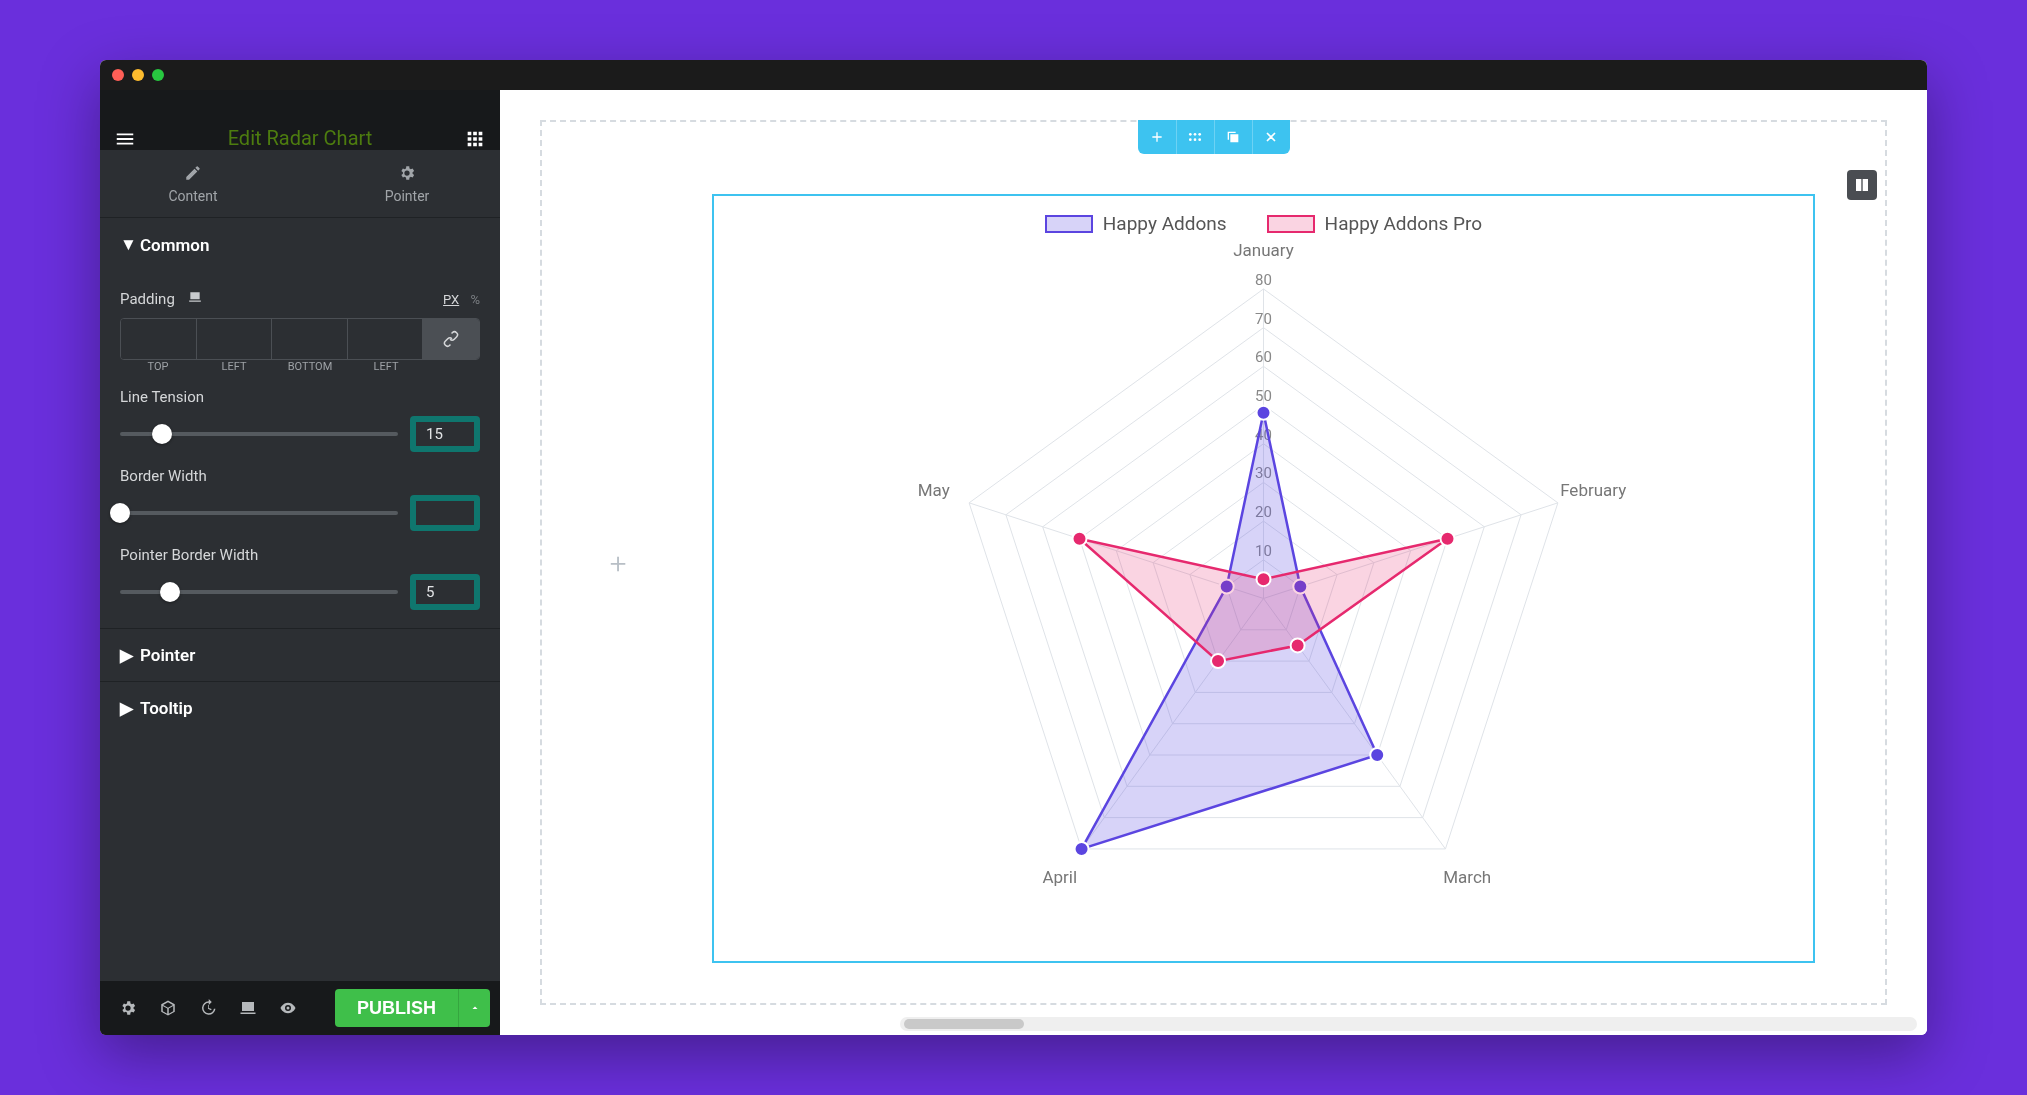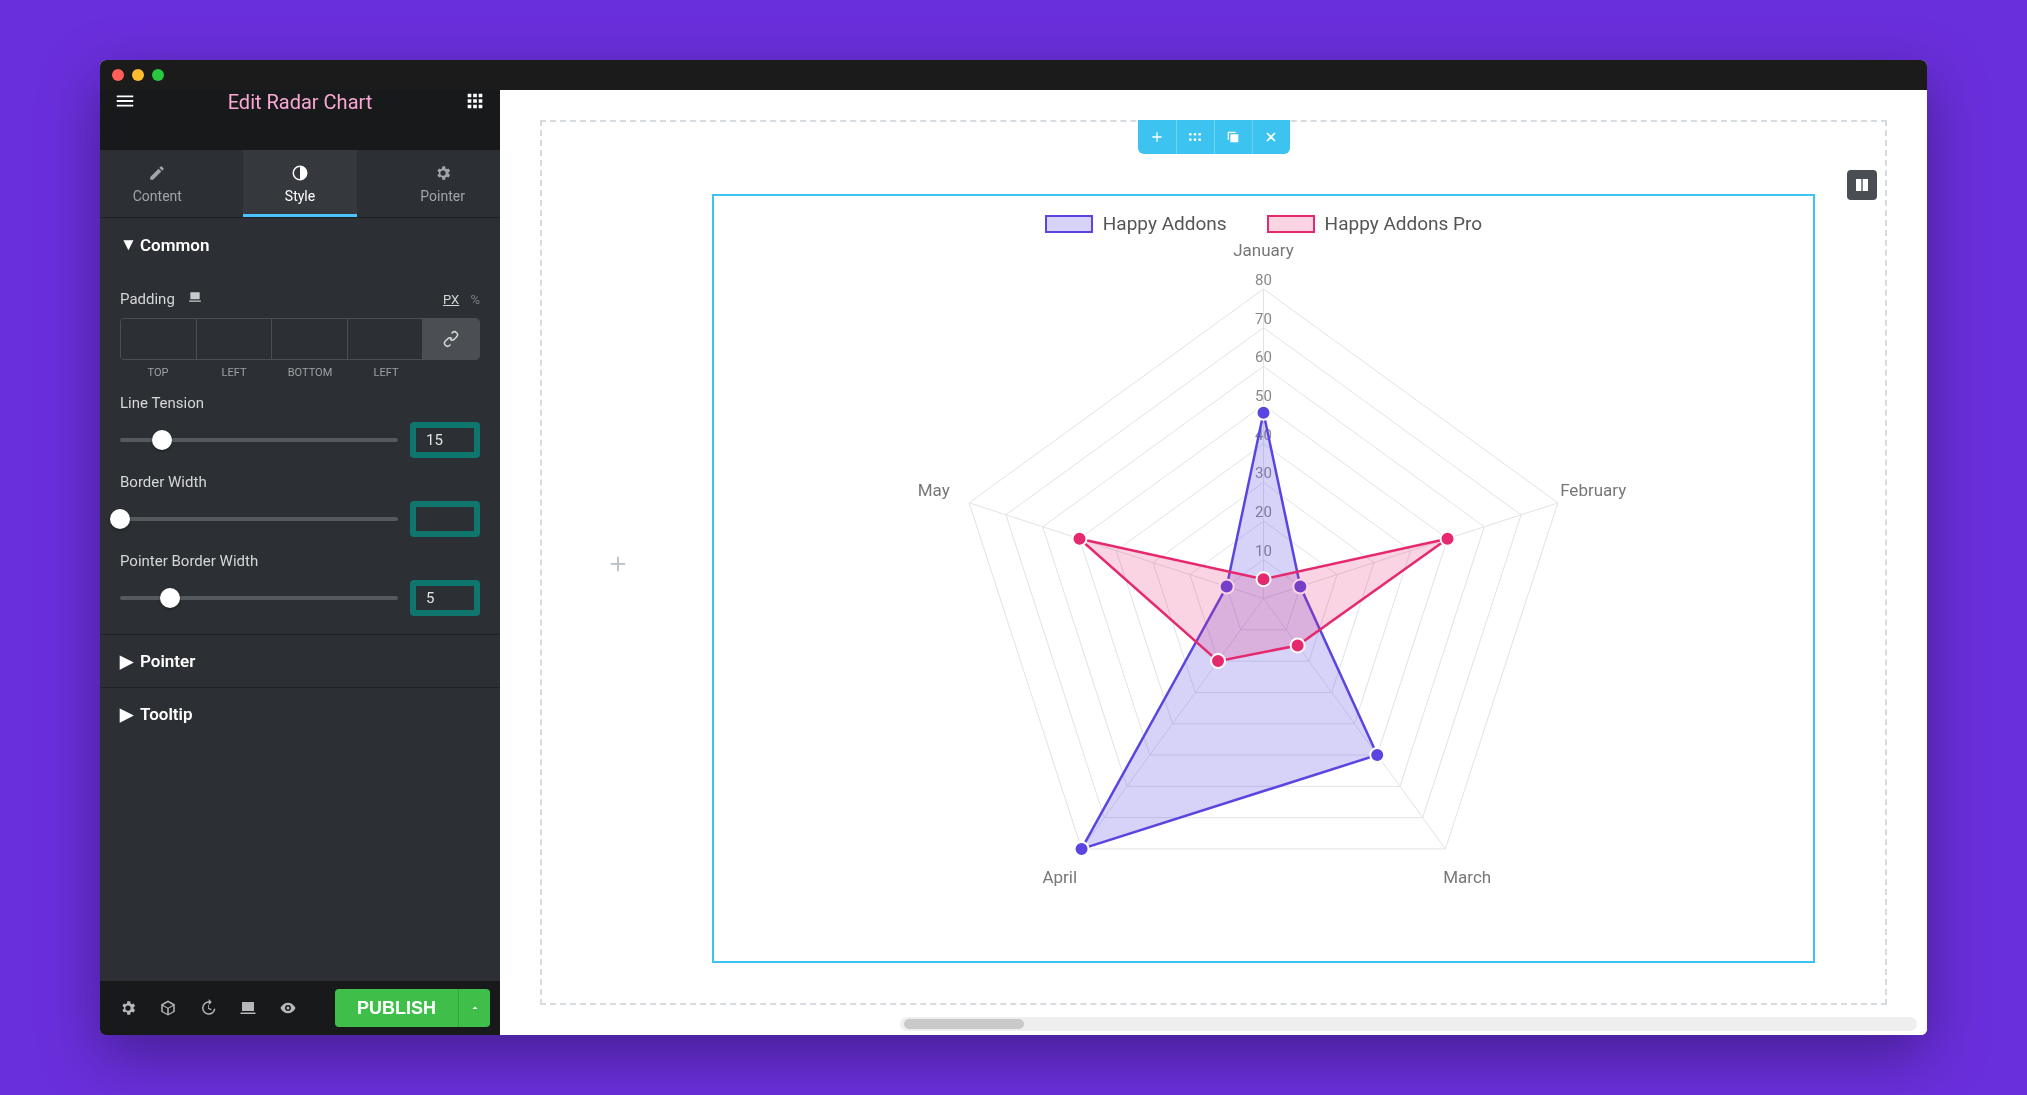--- a/index.html
+++ b/index.html
@@ -37,24 +37,24 @@
     background:#2c2f33;
     display:flex;
     flex-direction:column;
     color:#c8cbce;
     position:relative;
   }
   .panel-header {
     background:#17191b;
     height:60px;
     display:flex;
-    align-items:flex-start;
+    align-items:flex-end;
     justify-content:space-between;
     padding:0 14px;
-    color:#f9a8d4;
+    color:#4d7c0f;
     gap:20px;
   }
   .hamburger, .grid-icon {
     width:22px; height:22px;
     display:flex; align-items:center; justify-content:center;
     cursor:pointer;
   }
   .hamburger svg, .grid-icon svg { fill:#fff; }
   .panel-title { font-size:20px; font-weight:400; }
   .tabs { display:flex; background:#2c2f33;gap:28px; }
@@ -94,21 +94,21 @@
   }
   .padding-grid .cell {
     flex:1; border-right:1px solid #4b4f54; background:#2c2f33;
   }
   .padding-grid .cell:last-child{border-right:none;}
   .padding-grid .link-cell {
     width:56px; flex:none; background:#4b4f54;
     display:flex;align-items:center;justify-content:center;
   }
   .padding-labels {
-    display:flex; font-size:11px; color:#9ea2a6; margin-top:6px;
+    display:flex; font-size:11px; color:#9ea2a6; 
   }
   .padding-labels span{ flex:1; text-align:center;}
   .padding-labels span:last-child{ width:56px; flex:none;}
   .slider-row { display:flex; align-items:center; gap:12px; margin-top:8px;}
   .slider {
     flex:1; height:4px; background:#555a5f; border-radius:2px; position:relative;
   }
   .slider .thumb {
     position:absolute; top:50%; transform:translate(-50%,-50%);
     width:20px;height:20px;border-radius:50%;background:#fff;
@@ -224,26 +224,20 @@
             </svg>
         </div>
       </div>
 
       <div class="tabs">
         <div class="tab">
           <svg viewBox="0 0 24 24">
               <path d="M3 17.25V21h3.75l11-11-3.75-3.75-11 11zM20.7 7.04a1 1 0 0 0 0-1.41l-2.34-2.34a1 1 0 0 0-1.41 0l-1.83 1.83 3.75 3.75 1.83-1.83z"></path>
             </svg>
           <span>Content</span>
-        </div>
-        <div class="tab active">
-          <svg viewBox="0 0 24 24">
-              <path d="M12 2a10 10 0 1 0 0 20 10 10 0 0 0 0-20zm0 18a8 8 0 1 1 0-16v16z"></path>
-            </svg>
-          <span>Style</span>
         </div>
         <div class="tab">
           <svg viewBox="0 0 24 24">
               <path d="M19.4 13a7.8 7.8 0 0 0 0-2l2.1-1.6-2-3.4-2.5 1a7.6 7.6 0 0 0-1.7-1L15 3h-4l-.3 2.9a7.6 7.6 0 0 0-1.7 1l-2.5-1-2 3.4L6.6 11a7.8 7.8 0 0 0 0 2l-2.1 1.6 2 3.4 2.5-1a7.6 7.6 0 0 0 1.7 1L11 21h4l.3-2.9a7.6 7.6 0 0 0 1.7-1l2.5 1 2-3.4L19.4 13zM12 15.5A3.5 3.5 0 1 1 12 8.5a3.5 3.5 0 0 1 0 7z"></path>
             </svg>
           <span>Pointer</span>
         </div>
       </div>
 
       <div class="section">

